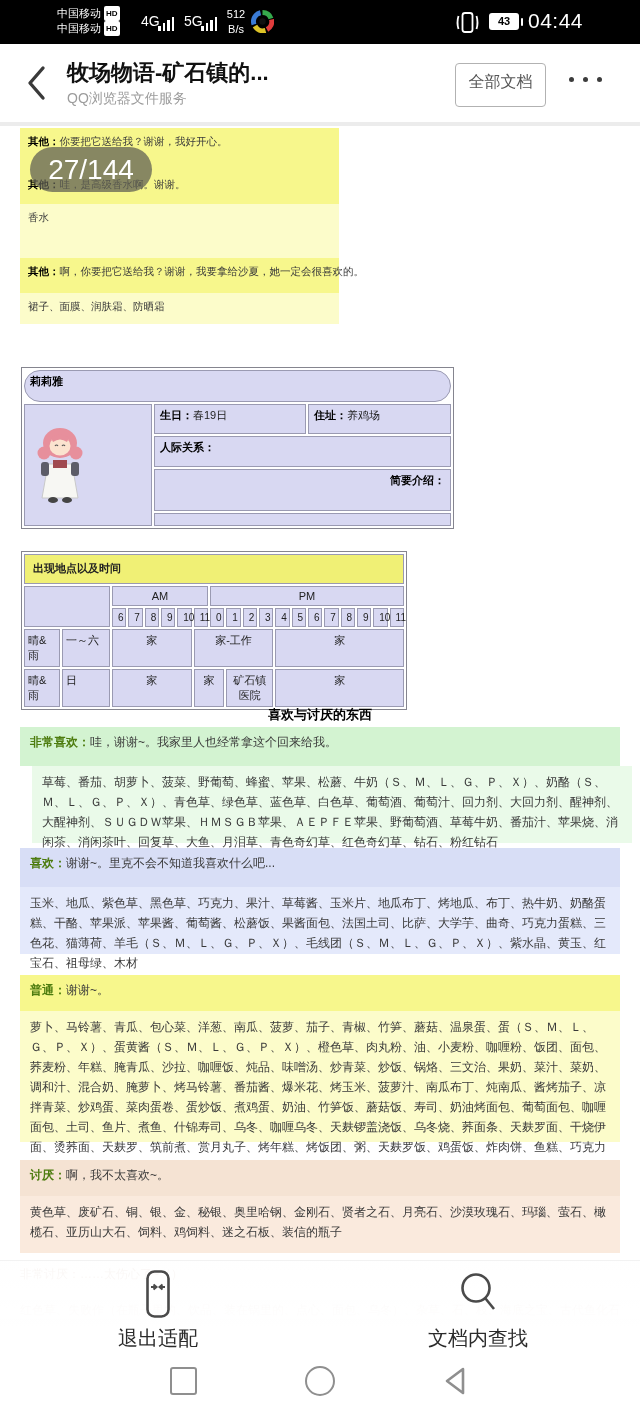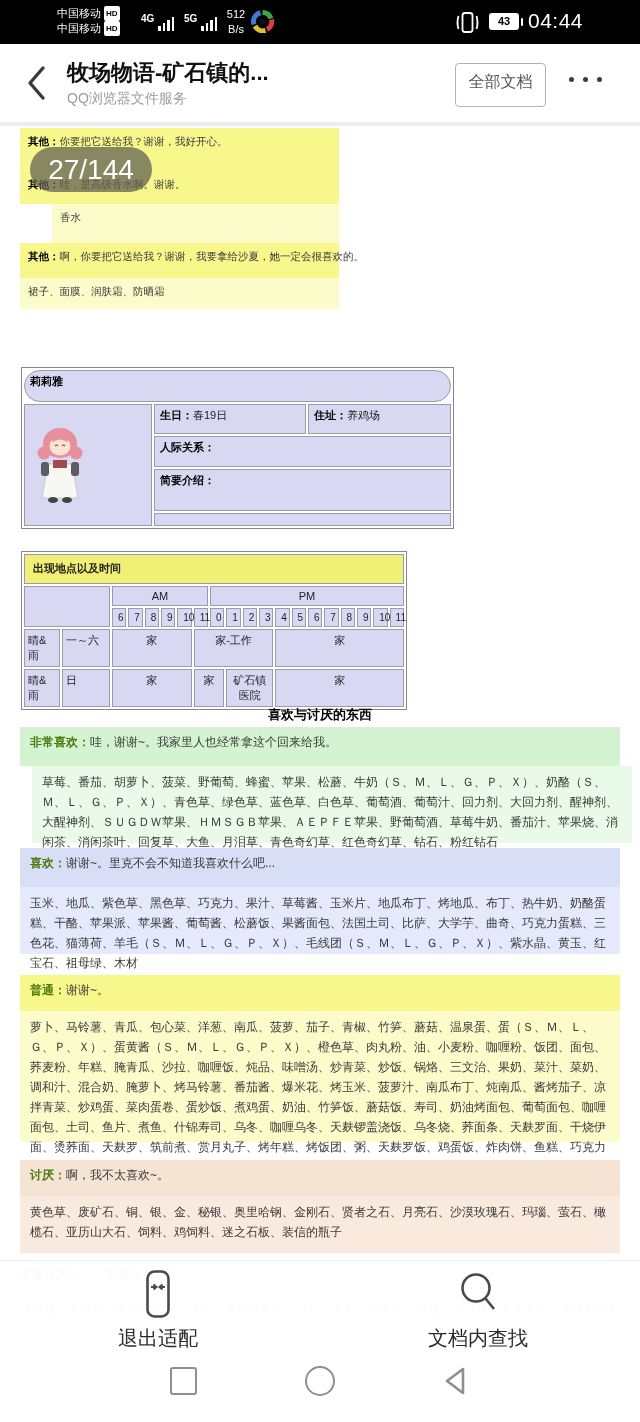--- a/index.html
+++ b/index.html
@@ -3,21 +3,21 @@
 <meta charset="utf-8">
 <style>
   html,body{margin:0;padding:0;}
   body{width:640px;height:1422px;font-family:"Liberation Sans","DejaVu Sans",sans-serif;background:#fff;}
   .screen{position:relative;width:640px;height:1422px;overflow:hidden;background:#fff;}
 
   
   .statusbar{position:absolute;left:0;top:0;width:640px;height:44px;background:#000;color:#fff;}
   .carrier{position:absolute;left:57px;top:6px;font-size:11px;line-height:15px;white-space:nowrap;}
   .hd-badge{display:inline-block;background:#fff;color:#000;font-size:8px;font-weight:bold;border-radius:2px;padding:0 2px;margin-left:3px;vertical-align:1px;}
-  .netlabel{position:absolute;top:13px;font-size:10px;font-weight:bold;}
+  .netlabel{position:absolute;top:13px;font-size:14px;font-weight:normal;}
   .bars{position:absolute;display:flex;align-items:flex-end;gap:2px;}
   .bars i{display:block;width:2.5px;background:#fff;}
   .speed{position:absolute;left:221px;top:7px;width:30px;font-size:11px;line-height:15px;text-align:center;}
   .swirl{position:absolute;left:251px;top:10px;}
   .vibrate{position:absolute;left:454px;top:11px;}
   .battery{position:absolute;left:489px;top:13px;width:30px;height:17px;background:#fff;border-radius:3px;color:#000;font-size:11px;font-weight:bold;text-align:center;line-height:17px;}
   .battery:after{content:"";position:absolute;right:-4px;top:4.5px;width:2.5px;height:8px;background:#fff;border-radius:1px;}
   .clock{position:absolute;left:528px;top:9px;font-size:21px;letter-spacing:.5px;}
 
   
@@ -148,21 +148,21 @@
       </div>
   </div>
 
   <div class="doc">
 
     <div class="pill">27/144</div>
 
     <div class="dcol">
       <div class="db strong" style="height:43px;"><span class="lab">其他：</span><span>你要把它送给我？谢谢，我好开心。</span></div>
       <div class="db strong" style="height:33px;"><span class="lab">其他：</span><span>哇，是高级香水啊。谢谢。</span></div>
-      <div class="db soft" style="height:39px;margin-left:32px;"><span>香水</span></div>
+      <div class="db soft" style="height:54px;"><span>香水</span></div>
       <div class="db strong" style="height:35px;"><span class="lab">其他：</span><span>啊，你要把它送给我？谢谢，我要拿给沙夏，她一定会很喜欢的。</span></div>
       <div class="db soft" style="height:31px;"><span>裙子、面膜、润肤霜、防晒霜</span></div>
     </div>
 
     <table class="gtab chartab">
       <colgroup>
           <col style="width:128px">
           <col style="width:152px">
           <col style="width:143px">
         </colgroup>
@@ -189,21 +189,21 @@
             <ellipse cx="36" cy="76" rx="5" ry="3" fill="#444"></ellipse>
           </svg>
         </td>
         <td style="height:30px;"><b>生日：</b><span>春19日</span></td>
         <td><b>住址：</b><span>养鸡场</span></td>
       </tr>
       <tr>
             <td colspan="2" style="height:31px;"><b>人际关系：</b></td>
           </tr>
       <tr>
-            <td colspan="2" style="height:42px;"><b>简要介绍：</b></td>
+            <td colspan="2" style="height:42px;text-align:right;"><b>简要介绍：</b></td>
           </tr>
       <tr>
             <td colspan="2" style="height:13px;"></td>
           </tr>
     </tbody>
       </table>
 
     <table class="schedtab gtab">
       <colgroup>
         <col style="width:36px">

